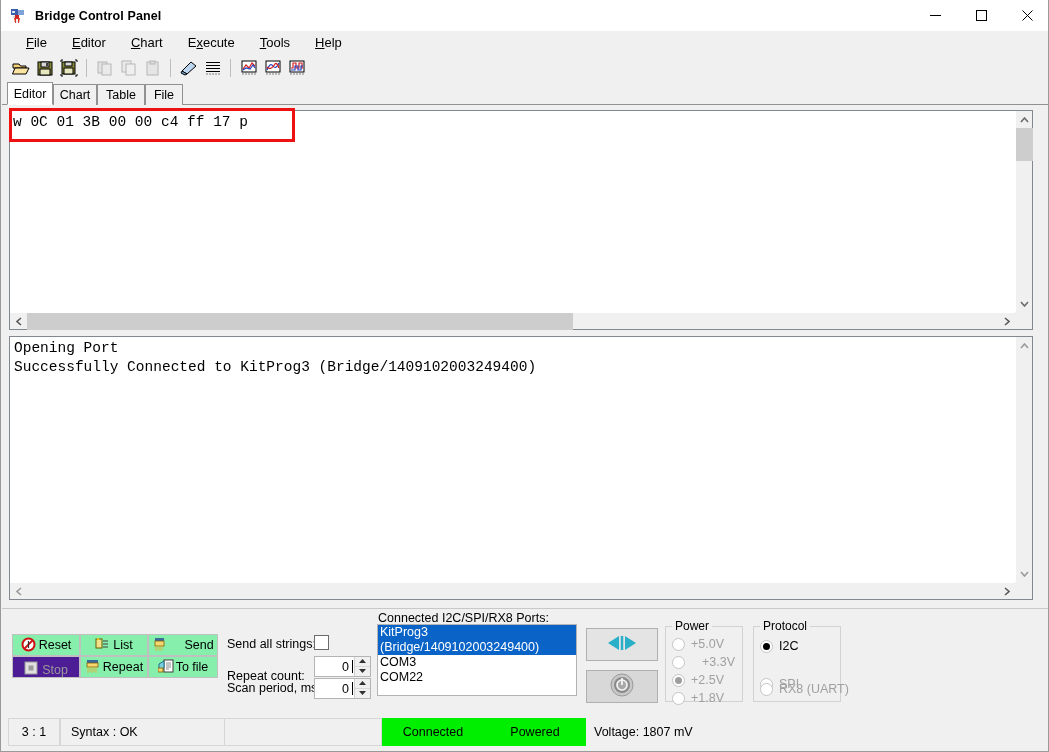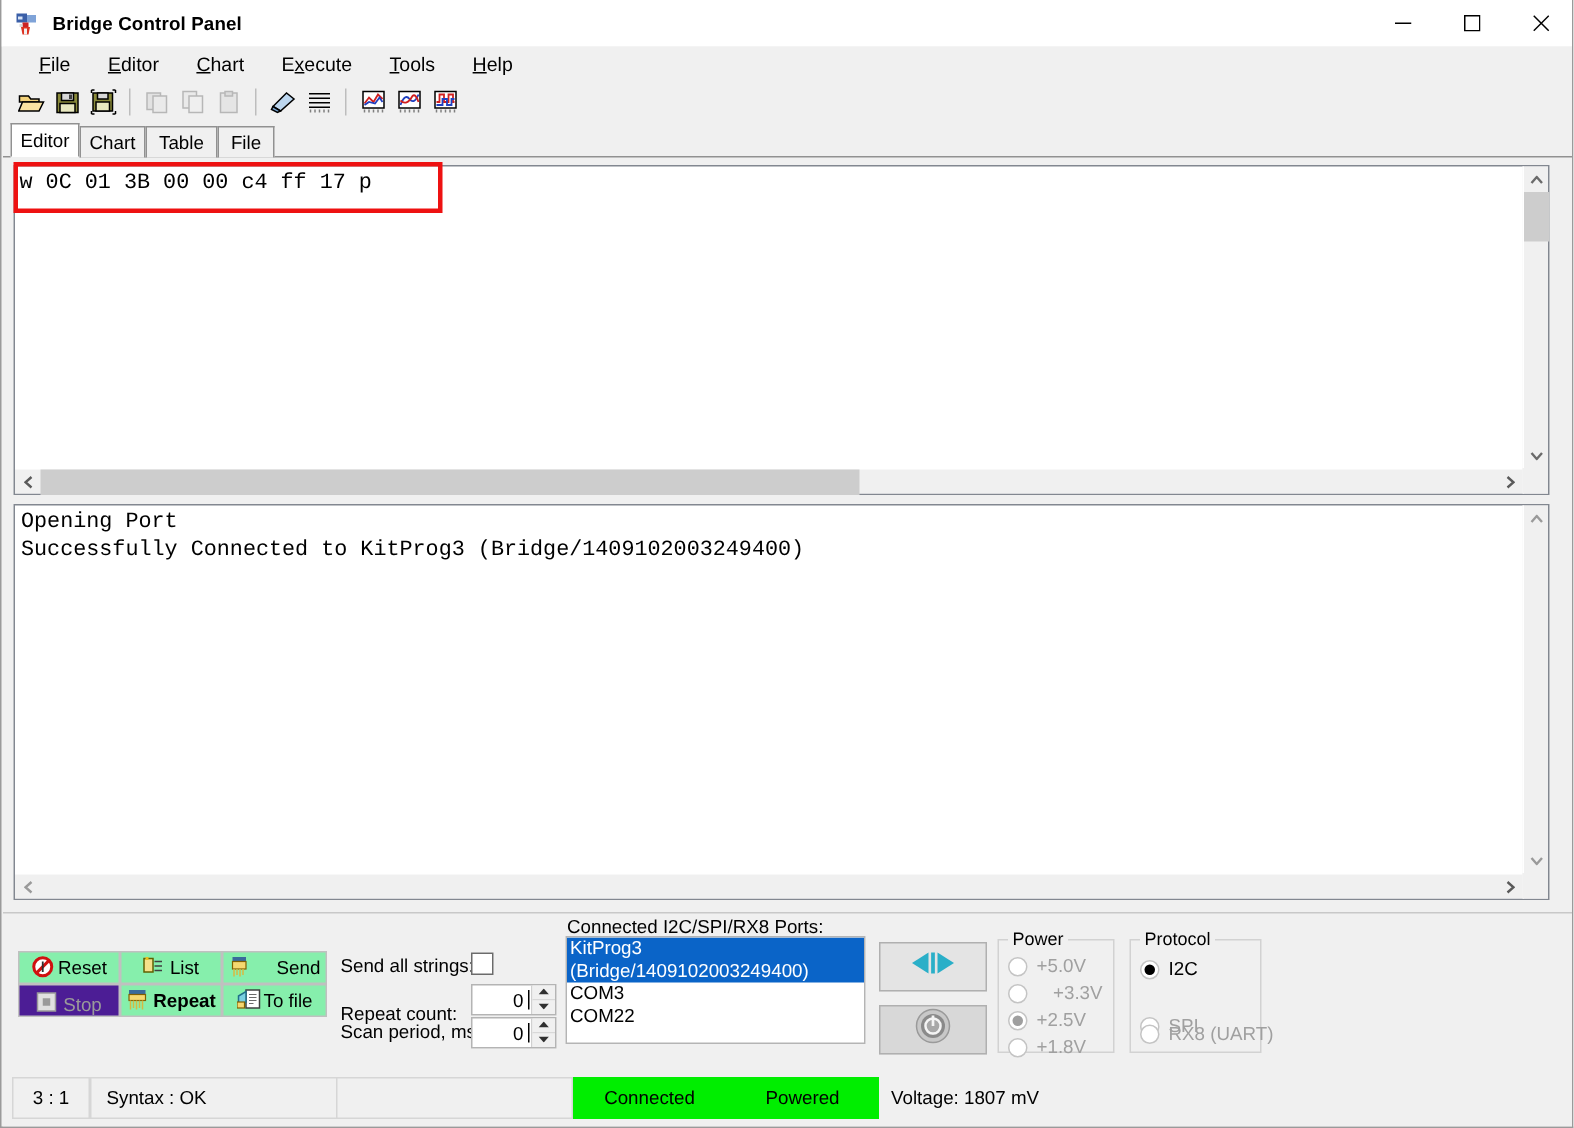--- a/index.html
+++ b/index.html
@@ -513,21 +513,21 @@
     <div class="btn3d disabled" style="left:10px; top:47px; width:68px; height:22px;">
       <span class="btn-ico">
         <svg width="14" height="14" viewBox="0 0 14 14">
           <rect x="1" y="1" width="12" height="12" fill="#e0e0e0" stroke="#9a9a9a" stroke-width="1"></rect>
           <rect x="4.5" y="4.5" width="5" height="5" fill="#9a9a9a"></rect>
         </svg>
       </span>
       <span>Stop</span>
     </div>
 
-    <div class="btn3d" style="left:78px; top:47px; width:68px; height:22px;font-weight:bold;">
+    <div class="btn3d" style="left:78px; top:47px; width:68px; height:22px;">
       <span class="btn-ico">
         <svg width="15" height="15" viewBox="0 0 15 15">
           <rect x="2" y="1" width="11" height="3" fill="#3a6a9a"></rect>
           <rect x="2" y="4" width="11" height="4" fill="#f5d870" stroke="#806000" stroke-width="0.8"></rect>
           <g stroke="#d8b840" stroke-width="1">
             <line x1="3" y1="8" x2="3" y2="14"></line>
               <line x1="5" y1="8" x2="5" y2="13"></line>
             <line x1="7" y1="8" x2="7" y2="14"></line>
               <line x1="9" y1="8" x2="9" y2="13"></line>
             <line x1="11" y1="8" x2="11" y2="14"></line>

